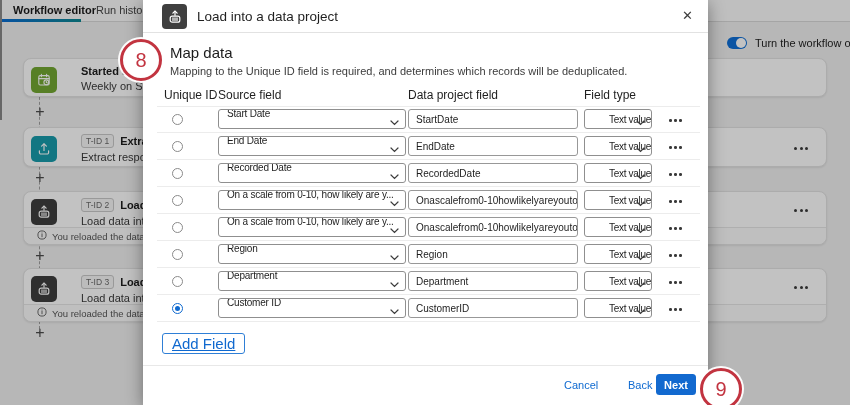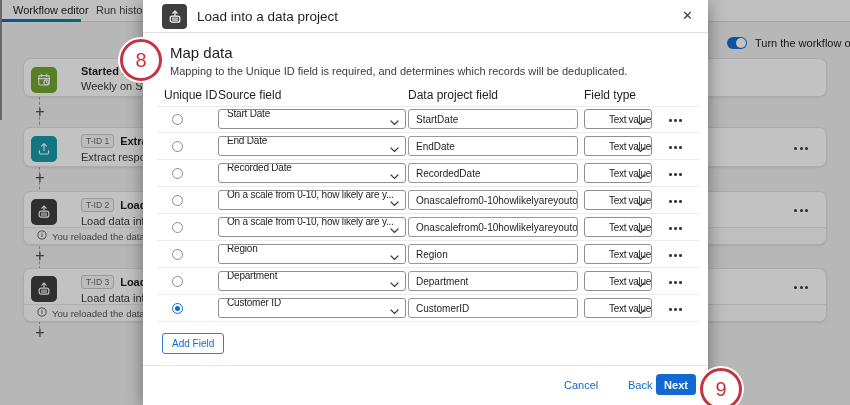--- a/index.html
+++ b/index.html
@@ -4,21 +4,21 @@
 <style>
   * { margin:0; padding:0; box-sizing:border-box; }
   html,body { width:850px; height:405px; overflow:hidden; }
   body { font-family:"Liberation Sans", sans-serif; position:relative; background:#f1f1f1; }
 
   
   .bg { position:absolute; inset:0; z-index:1; }
   .tabbar { position:absolute; left:0; top:0; width:850px; height:22px; background:#fbfbfb; border-bottom:1px solid #d9d9d9; }
   .edge-line { position:absolute; left:0; top:0; width:2px; height:120px; background:#6e6e6e; opacity:.8; }
   .tab { position:absolute; top:4px; font-size:11px; color:#454545; white-space:nowrap; cursor:pointer; }
-  .tab.active { color:#1b1b1b; font-weight:normal; }
+  .tab.active { color:#1b1b1b; font-weight:bold; }
   .tab-underline { position:absolute; left:2px; top:19px; width:79px; height:3px; background:linear-gradient(90deg,#0a6dd2,#0d8892); }
   .toggle { position:absolute; left:727px; top:37px; width:20px; height:12px; border-radius:6px; background:#0f6fd6; cursor:pointer; }
   .toggle .knob { position:absolute; right:1px; top:1px; width:10px; height:10px; border-radius:50%; background:#fff; }
   .toggle-label { position:absolute; left:755px; top:37px; font-size:11px; color:#222; white-space:nowrap; }
 
   .connector { position:absolute; left:39px; top:72px; height:262px; border-left:1px dashed #9f9f9f; }
   .card { position:absolute; left:23px; width:804px; background:#ffffff; border:1px solid #e2e2e2; border-radius:8px; box-shadow:0 1px 2px rgba(0,0,0,.08); }
   .icon-box { position:absolute; left:7px; width:26px; height:26px; border-radius:5px; display:flex; align-items:center; justify-content:center; }
   .card-main { position:absolute; left:57px; top:0; right:40px; }
   .card-title-row { display:flex; align-items:center; gap:6px; margin-top:6px; }
@@ -55,21 +55,21 @@
   .radio.sel::after { content:""; position:absolute; left:2px; top:2px; width:5px; height:5px; border-radius:50%; background:#0f6ad0; }
 
   .ctl { position:absolute; top:3px; height:20px; border-radius:3px; background:#fff; font-size:10px; color:#1d1d1d; display:flex; align-items:center; overflow:hidden; white-space:nowrap; }
   .src-select { left:75px; width:188px; border:1px solid #8f8f8f; padding:0 20px 12px 8px; cursor:pointer; letter-spacing:-0.2px; }
   .dp-input { left:265px; width:170px; border:1px solid #989898; padding:0 7px; }
   .ft-select { left:441px; width:68px; border:1px solid #8f8f8f; padding:0 16px 0 24px; cursor:pointer; letter-spacing:-0.3px; }
   .chev { position:absolute; right:6px; top:7px; }
   .row-dots { position:absolute; left:524px; top:10px; display:flex; gap:2.5px; cursor:pointer; padding:3px 2px; }
   .row-dots i { width:2.5px; height:2.5px; border-radius:50%; background:#3a3a3a; }
 
-  .add-field { position:absolute; left:19px; top:333px; height:21px; padding:0 9px; border:1px solid #2f7fd6; border-radius:3px; background:#fff; color:#1069cf; font-size:10px; display:flex; align-items:center; cursor:pointer; }
+  .add-field { position:absolute; left:19px; top:333px; height:21px; padding:0 9px; border:1px solid #2f7fd6; border-radius:3px; background:#fff; color:#1069cf; font-size:15px; display:flex; align-items:center; cursor:pointer;text-decoration:underline; }
 
   .footer-line { position:absolute; left:0; right:0; top:365px; height:1px; background:#e8e8e8; }
   .link-btn { position:absolute; top:379px; font-size:11px; color:#0f6ad0; cursor:pointer; white-space:nowrap; }
   .cancel { left:421px; } .back { left:485px; }
   .next-btn { position:absolute; left:513px; top:374px; width:40px; height:21px; background:#1269cf; border-radius:3.5px; color:#ffffff; font-size:11px; font-weight:bold; display:flex; align-items:center; justify-content:center; cursor:pointer; }
 
   
   .ann { position:absolute; width:42px; height:42px; border:3.5px solid #c23440; border-radius:50%; background:#fff; z-index:30; box-shadow:0 0 0 2px rgba(255,255,255,.95); display:flex; align-items:center; justify-content:center; font-size:20px; color:#c23440; }
   .ann-8 { left:120px; top:39px; }
   .ann-9 { left:700px; top:368px; }

